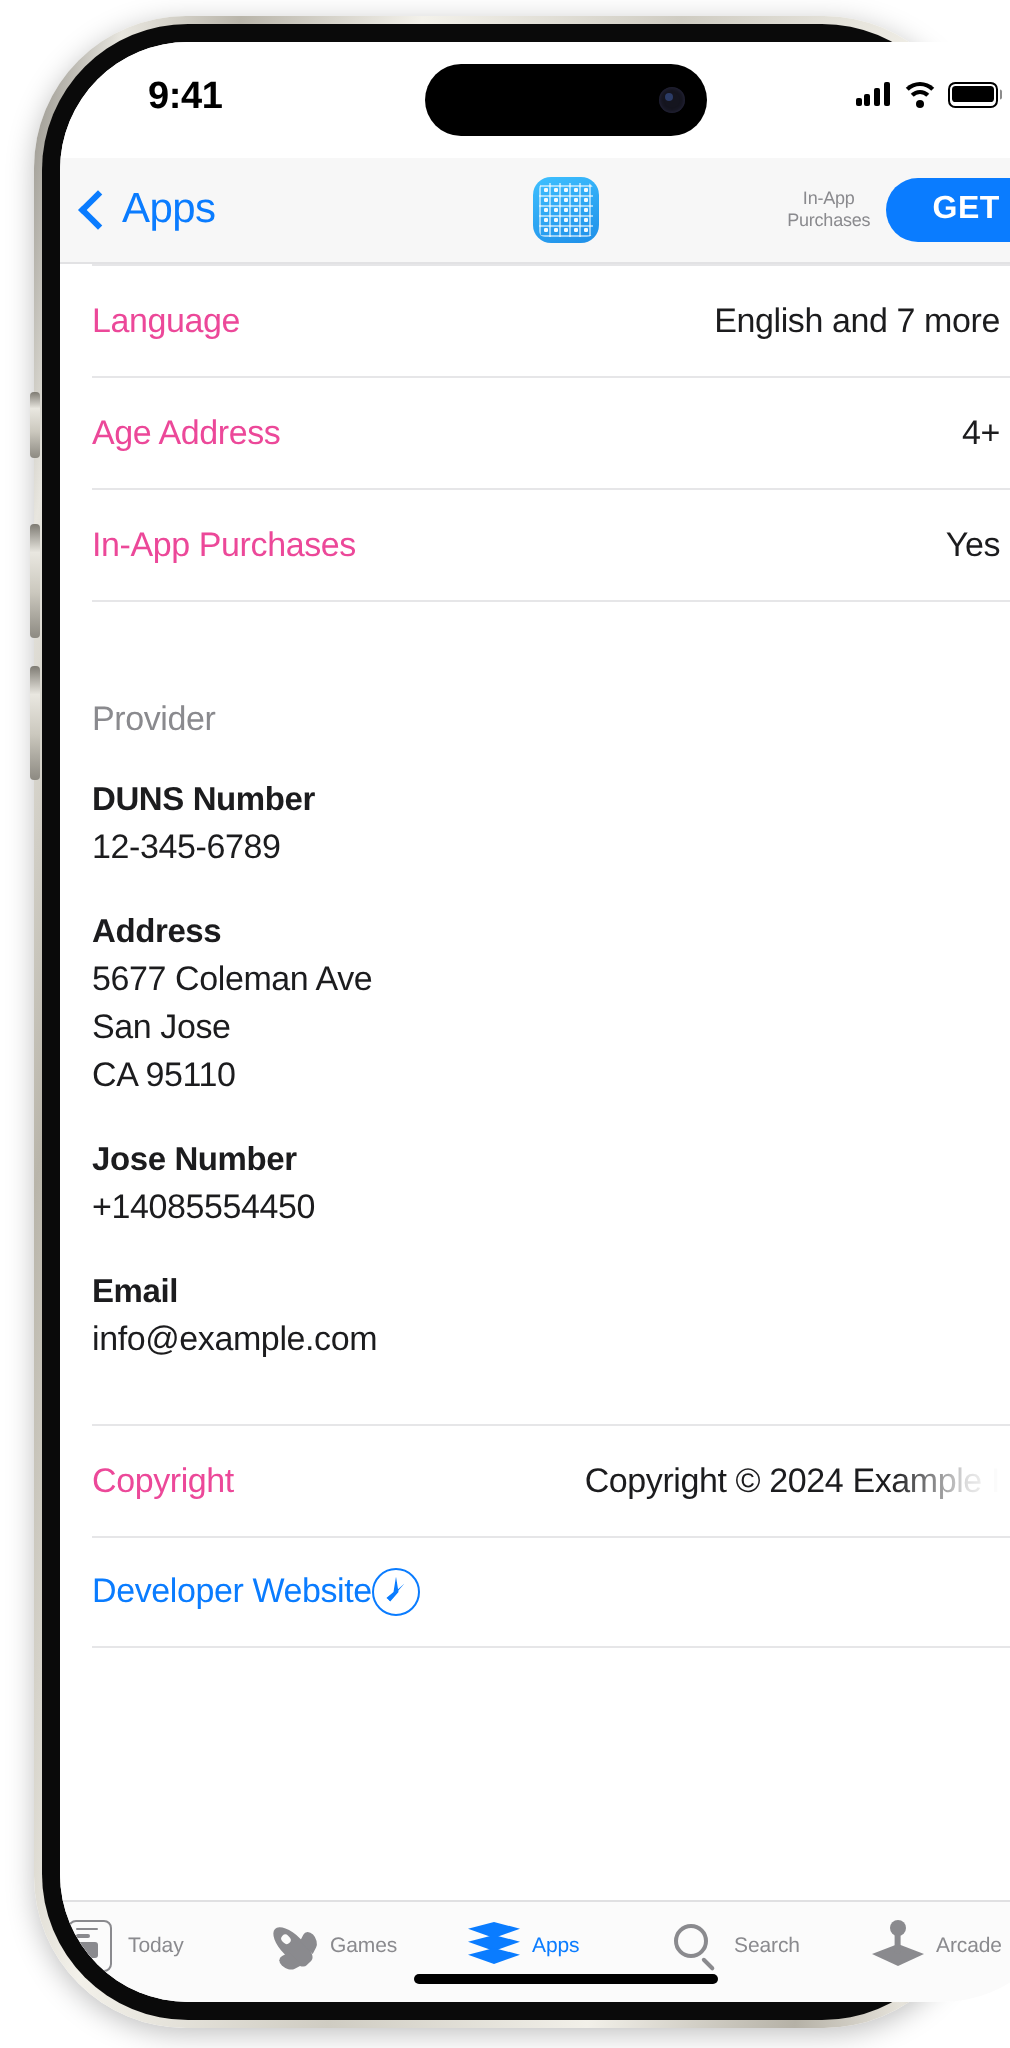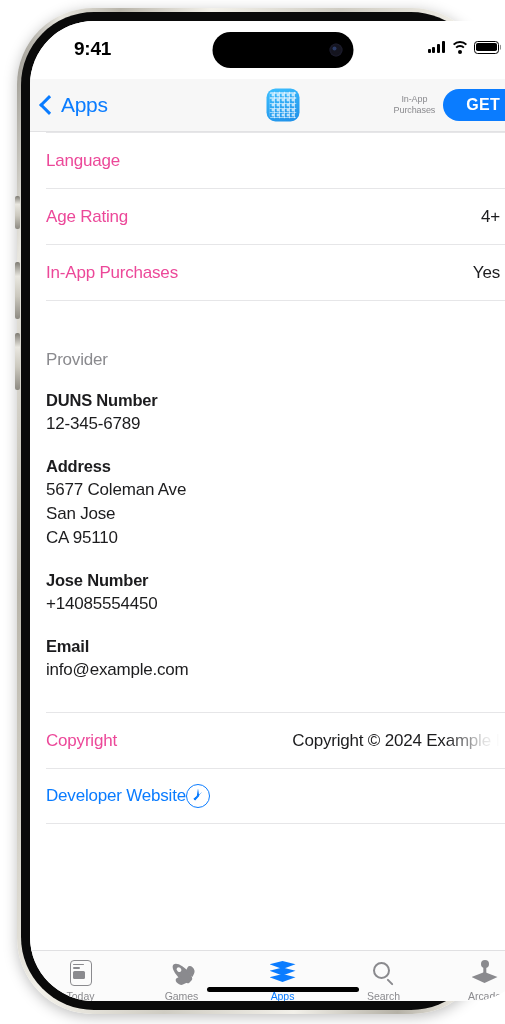--- a/index.html
+++ b/index.html
@@ -320,21 +320,21 @@
     background: #fbfbfb;
     border-top: 1px solid #e0e0e2;
     display: flex;
     align-items: flex-start;
     padding-top: 8px;
     box-sizing: border-box;
   }
   .tab {
     flex: 1;
     display: flex;
-    flex-direction: column;
+    flex-direction: row;
     align-items: center;
     gap: 4px;
     cursor: pointer;
   }
   .tab-label {
     font-size: 10.5px;
     color: #8a8a8e;
     letter-spacing: -0.05px;
   }
   .tab.active .tab-label { color: #0a7cff; }
@@ -475,27 +475,28 @@
       </div>
     </div>
 
     <div class="content">
 
       <div class="sep"></div>
 
       <div class="info-row">
         <span class="info-label">Language</span>
         <span class="info-value-wrap">
+          <span class="info-value">English and 7 more</span>
           <span class="chev-down"></span>
         </span>
       </div>
       <div class="sep"></div>
 
       <div class="info-row">
-        <span class="info-label">Age Rating</span>
+        <span class="info-label">Age Address</span>
         <span class="info-value-wrap">
           <span class="info-value">4+</span>
           <span class="chev-down"></span>
         </span>
       </div>
       <div class="sep"></div>
 
       <div class="info-row">
         <span class="info-label">In-App Purchases</span>
         <span class="info-value-wrap">

